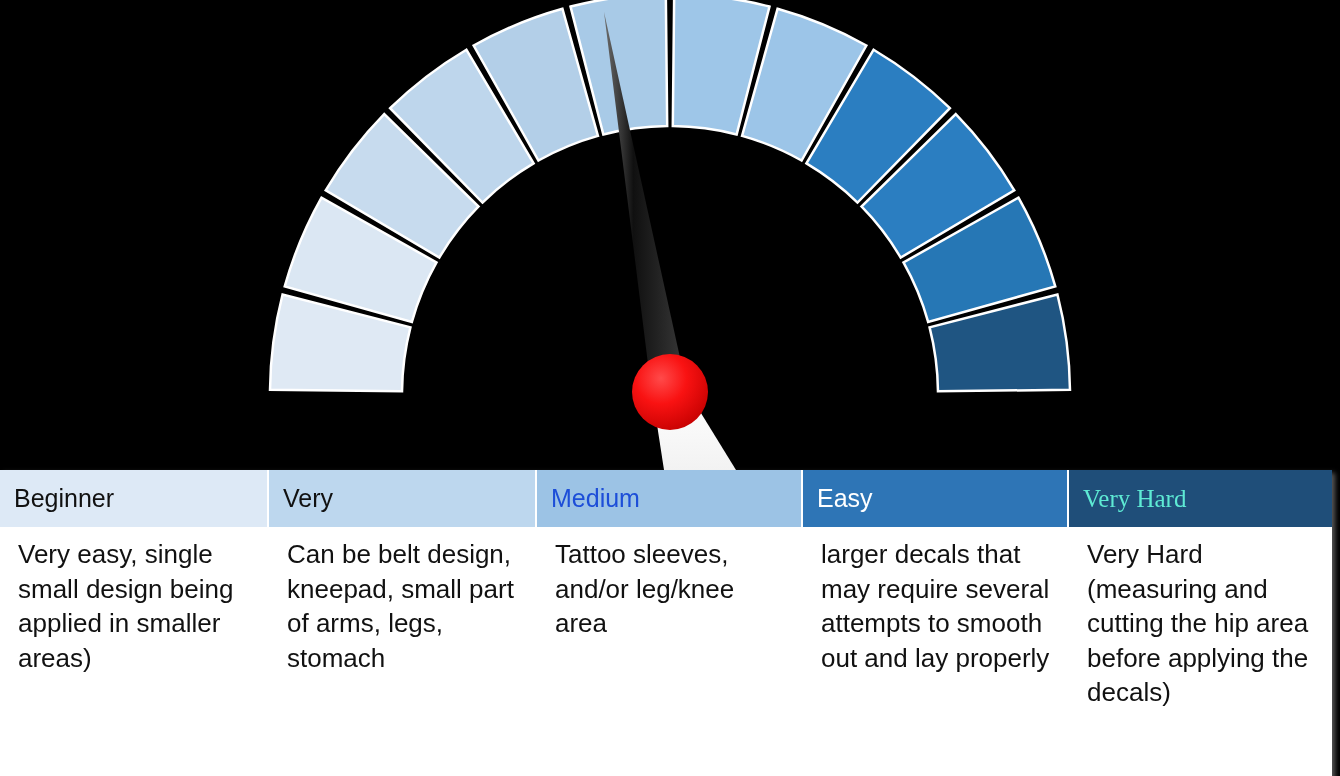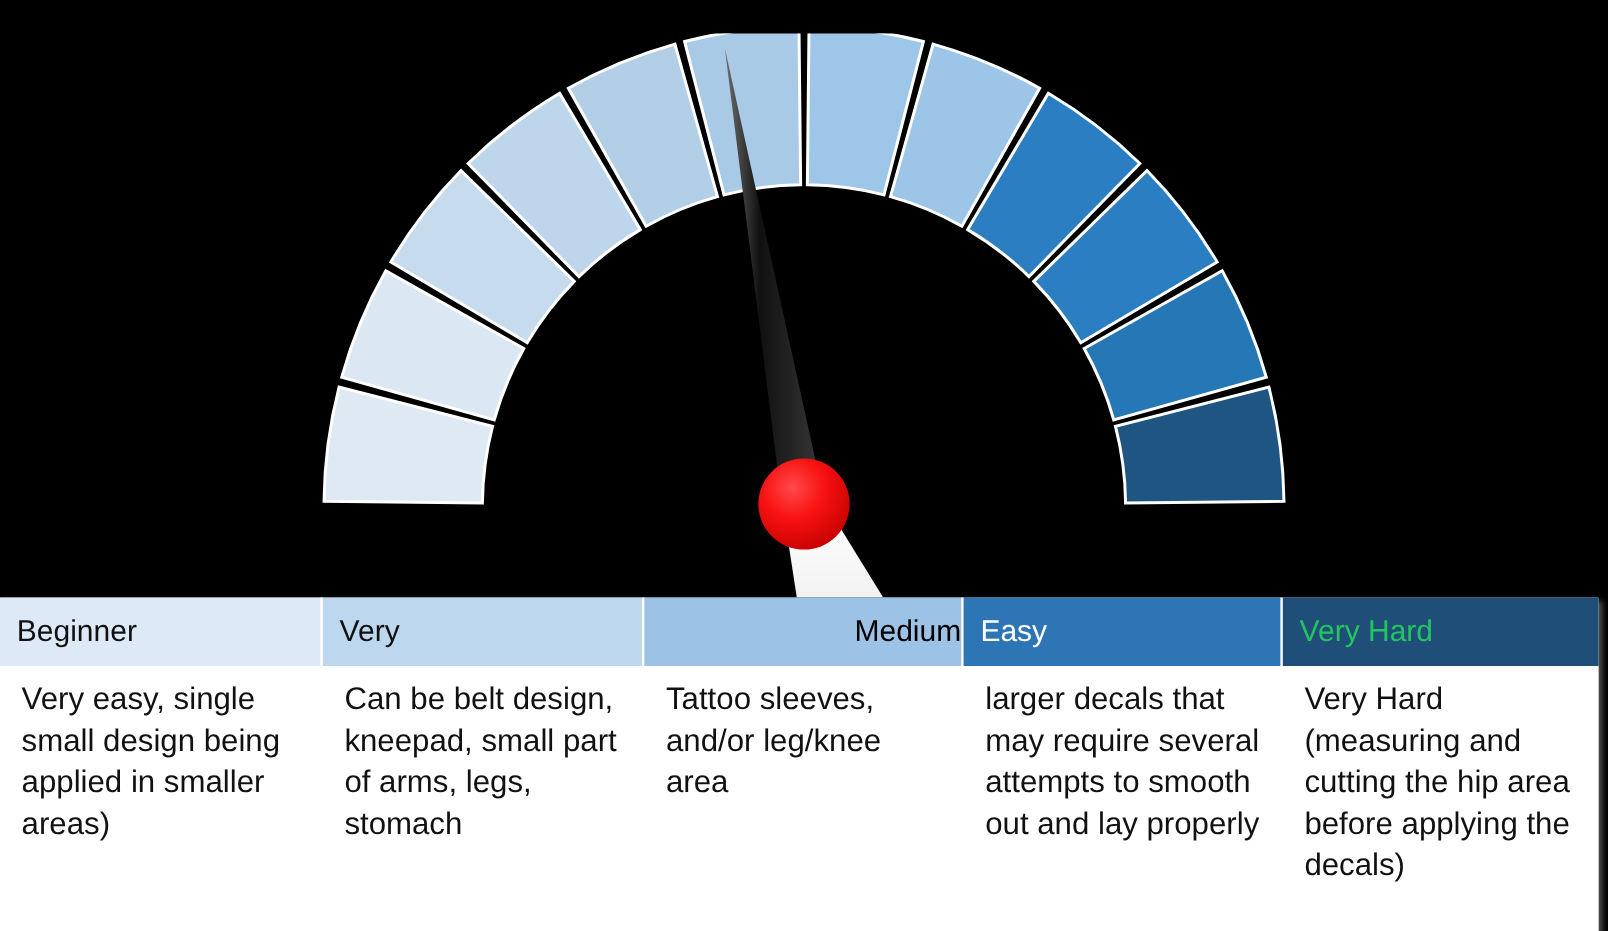--- a/index.html
+++ b/index.html
@@ -1,20 +1,20 @@
 <!DOCTYPE html>
 <html><head>
 <meta charset="utf-8">
 <style>
   html,body{margin:0;padding:0;}
   body{
     width:1340px;height:776px;background:#000000;overflow:hidden;
     font-family:"Liberation Sans", sans-serif;
   }
-  #root{position:relative;width:1340px;height:743px;margin-top:28px;}
+  #root{position:relative;width:1340px;height:743px;}
 
   
   #gauge-wrap{position:absolute;left:0;top:0;width:1340px;height:470px;}
   #gauge-svg{position:absolute;left:0;top:0;}
 
   
   #difficulty-table{
     position:absolute;left:0;top:470px;width:1332px;
     border-collapse:collapse;table-layout:fixed;
     box-shadow:3px 3px 5px rgba(255,255,255,0.35);
@@ -106,23 +106,23 @@
         <col class="c0">
         <col class="c1">
         <col class="c2">
         <col class="c3">
         <col class="c4">
       </colgroup>
     <thead>
       <tr>
         <th style="background: rgb(221, 233, 246); color: rgb(17, 17, 17);">Beginner</th>
         <th style="background: rgb(189, 215, 238); color: rgb(17, 17, 17);">Very</th>
-        <th style="background: rgb(156, 195, 229); color: #000000; text-align: right;">Medium</th>
+        <th style="background: rgb(156, 195, 229); color: #1d4ed8;">Medium</th>
         <th style="background: rgb(46, 117, 182); color: rgb(255, 255, 255);">Easy</th>
-        <th style="background: rgb(31, 78, 121); color: #22c55e;">Very Hard</th>
+        <th style="background: rgb(31, 78, 121); color: #5eead4; font-family: Liberation Serif, serif;">Very Hard</th>
       </tr>
     </thead>
     <tbody>
       <tr>
         <td>Very easy, single small design being applied in smaller areas)</td>
         <td>Can be belt design, kneepad, small part of arms, legs, stomach</td>
         <td>Tattoo sleeves, and/or leg/knee area</td>
         <td>larger decals that may require several attempts to smooth out and lay properly</td>
         <td>Very Hard (measuring and cutting the hip area before applying the decals)</td>
       </tr>

